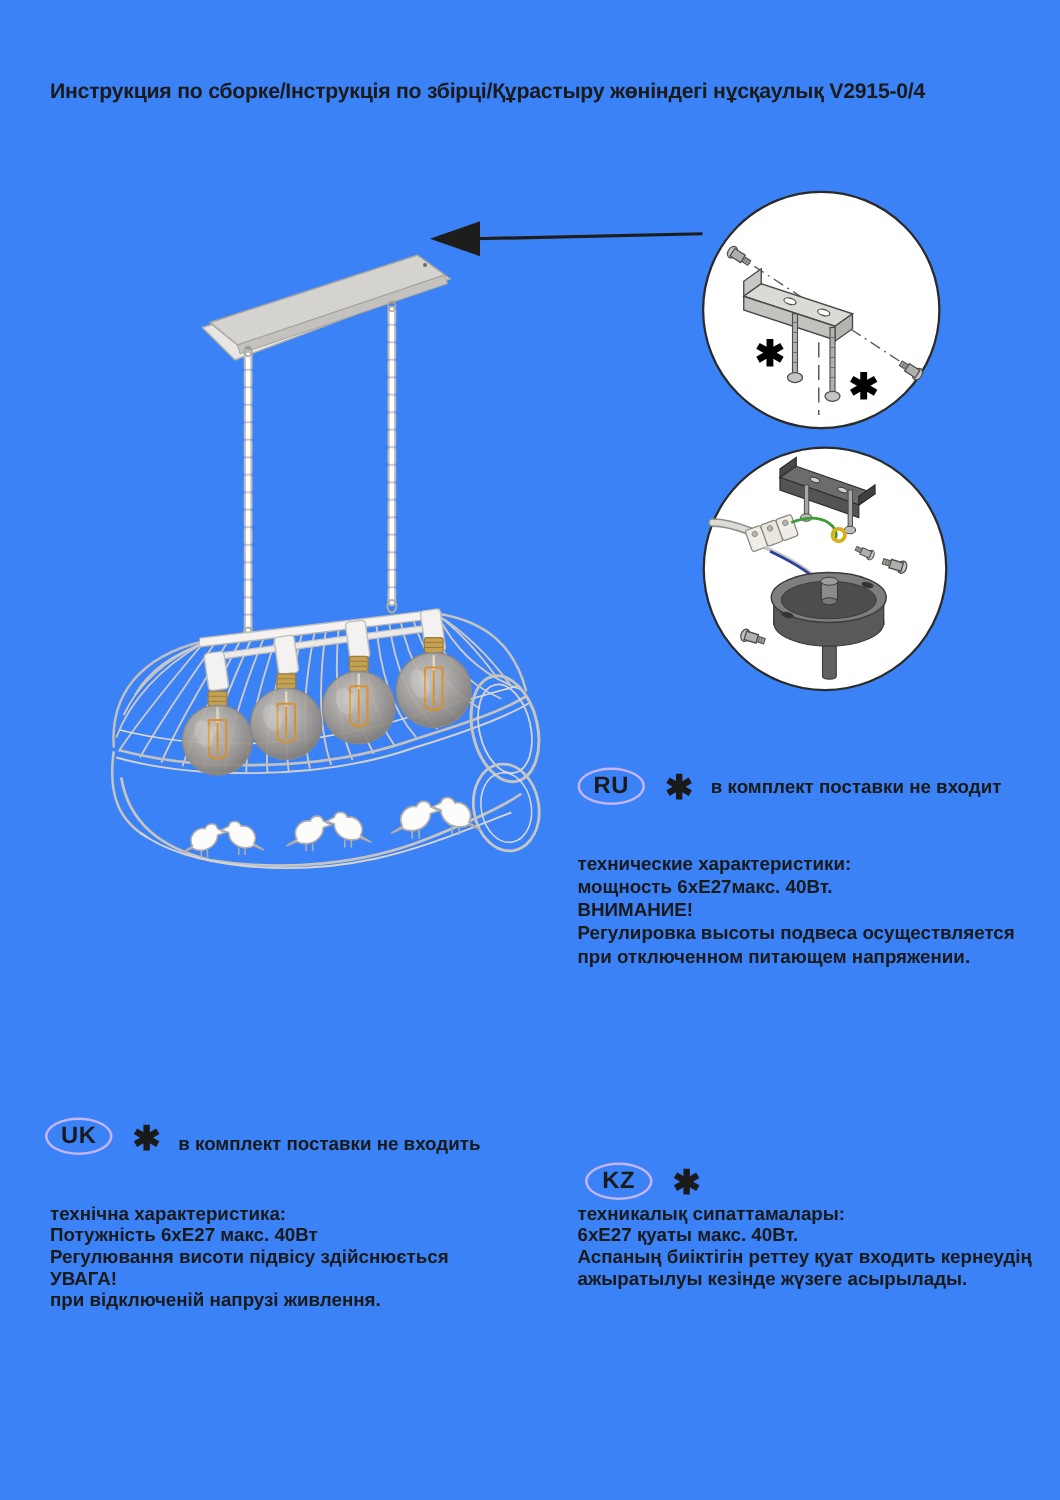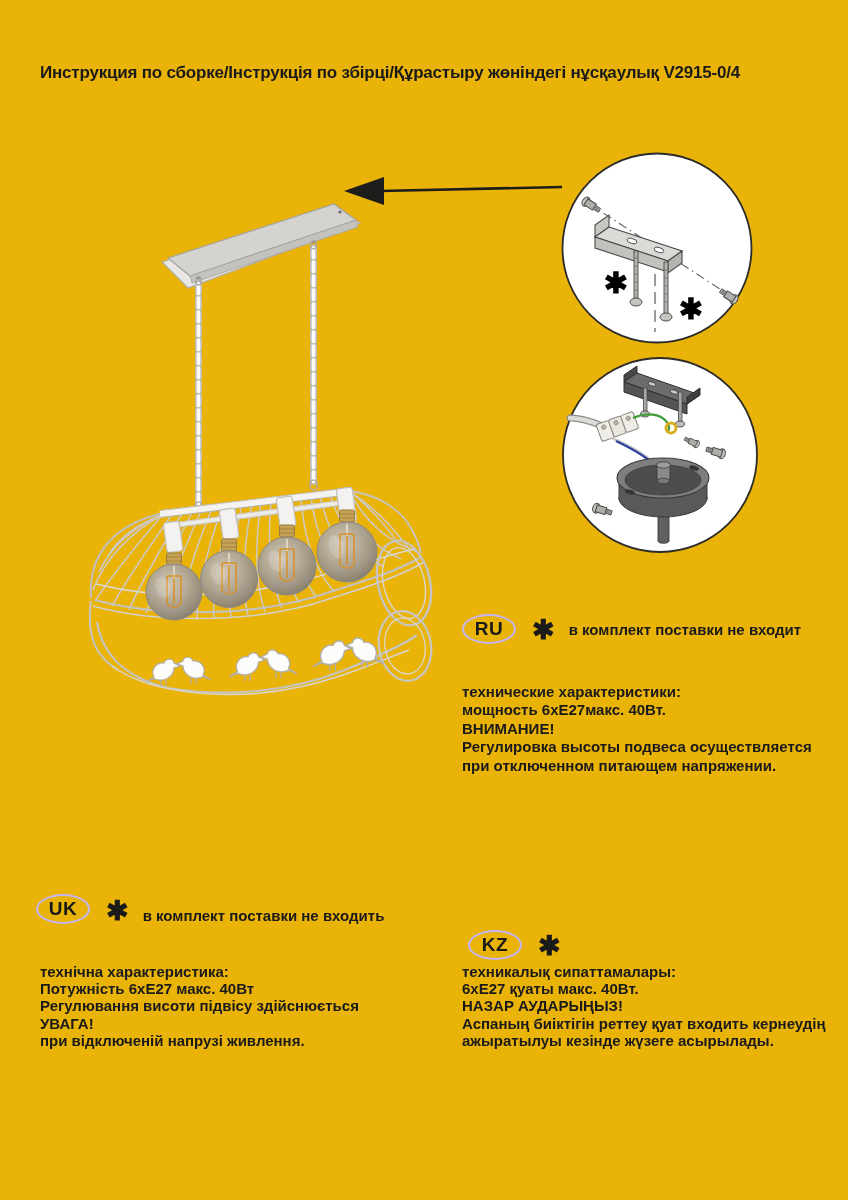--- a/index.html
+++ b/index.html
@@ -1,17 +1,17 @@
 <!DOCTYPE html>
 <html><head>
 <meta charset="utf-8">
 <style>
   html,body{margin:0;padding:0;background:#ffffff;}
   .page{
-    position:relative;width:848px;height:1200px;background:#eab308;overflow:hidden;
+    position:relative;width:848px;height:1200px;background:#3b82f6;overflow:hidden;
     font-family:"Liberation Sans",sans-serif;color:#1a1a1a;font-weight:bold;
   }
   .title{
     position:absolute;left:40px;top:62px;margin:0;font-size:17px;line-height:22px;
     letter-spacing:-0.2px;white-space:nowrap;font-weight:bold;
   }
   .illustration{position:absolute;left:0;top:0;pointer-events:none;}
   .legend-row{position:absolute;display:flex;align-items:center;height:38px;}
   .lang-oval{
     display:flex;align-items:center;justify-content:center;
@@ -319,18 +319,17 @@
     <p>технічна характеристика:</p>
     <p>Потужність 6хЕ27 макс. 40Вт</p>
     <p>Регулювання висоти підвісу здійснюється</p>
     <p>УВАГА!</p>
     <p>при відключеній напрузі живлення.</p>
   </div>
 
   <div class="specs kz" style="left:462px;top:963px;">
     <p>техникалық сипаттамалары:</p>
     <p>6хЕ27 қуаты макс. 40Вт.</p>
-    <p>НАЗАР АУДАРЫҢЫЗ!</p>
     <p>Аспаның биіктігін реттеу қуат входить кернеудің</p>
     <p>ажыратылуы кезінде жүзеге асырылады.</p>
   </div>
 
 </div>
 
 </body></html>

